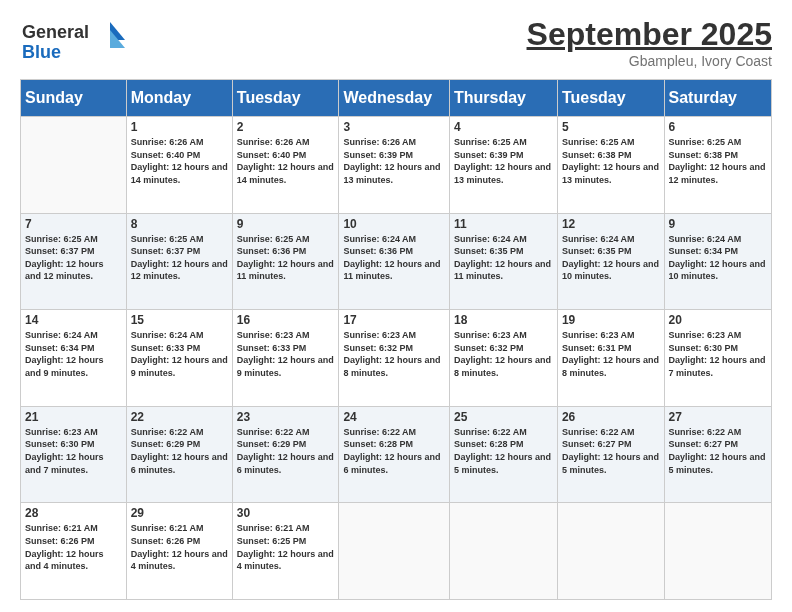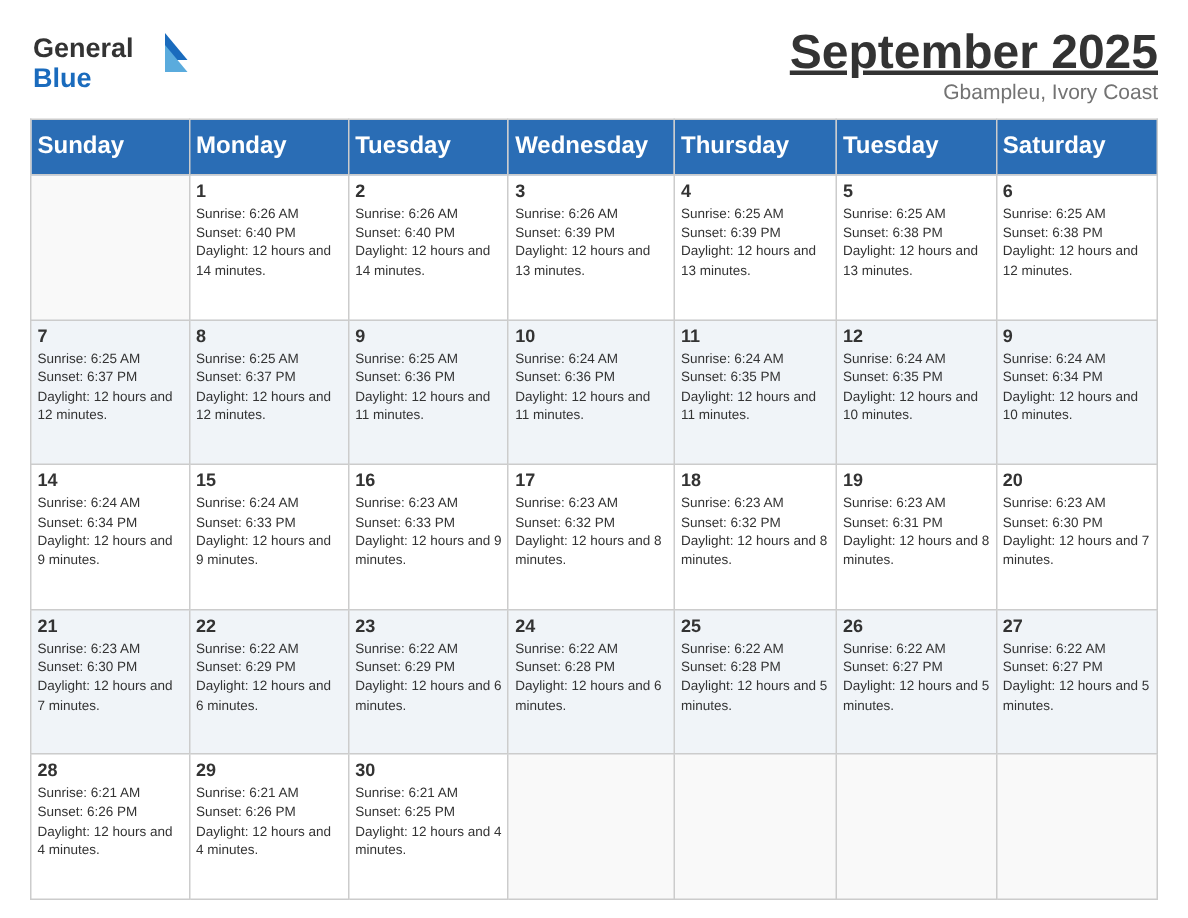--- a/index.html
+++ b/index.html
@@ -69,20 +69,21 @@
     .day-num {
       font-size: 12px;
       font-weight: bold;
       color: #333;
       margin-bottom: 2px;
     }
     .day-info {
       font-size: 9px;
       color: #333;
       line-height: 1.4;
+      font-weight: bold;
     }
     .row-bg-alt td {
       background: #f0f4f8;
     }
   </style>
 </head>
 <body>
 
 <div class="page">
   <div class="header">

